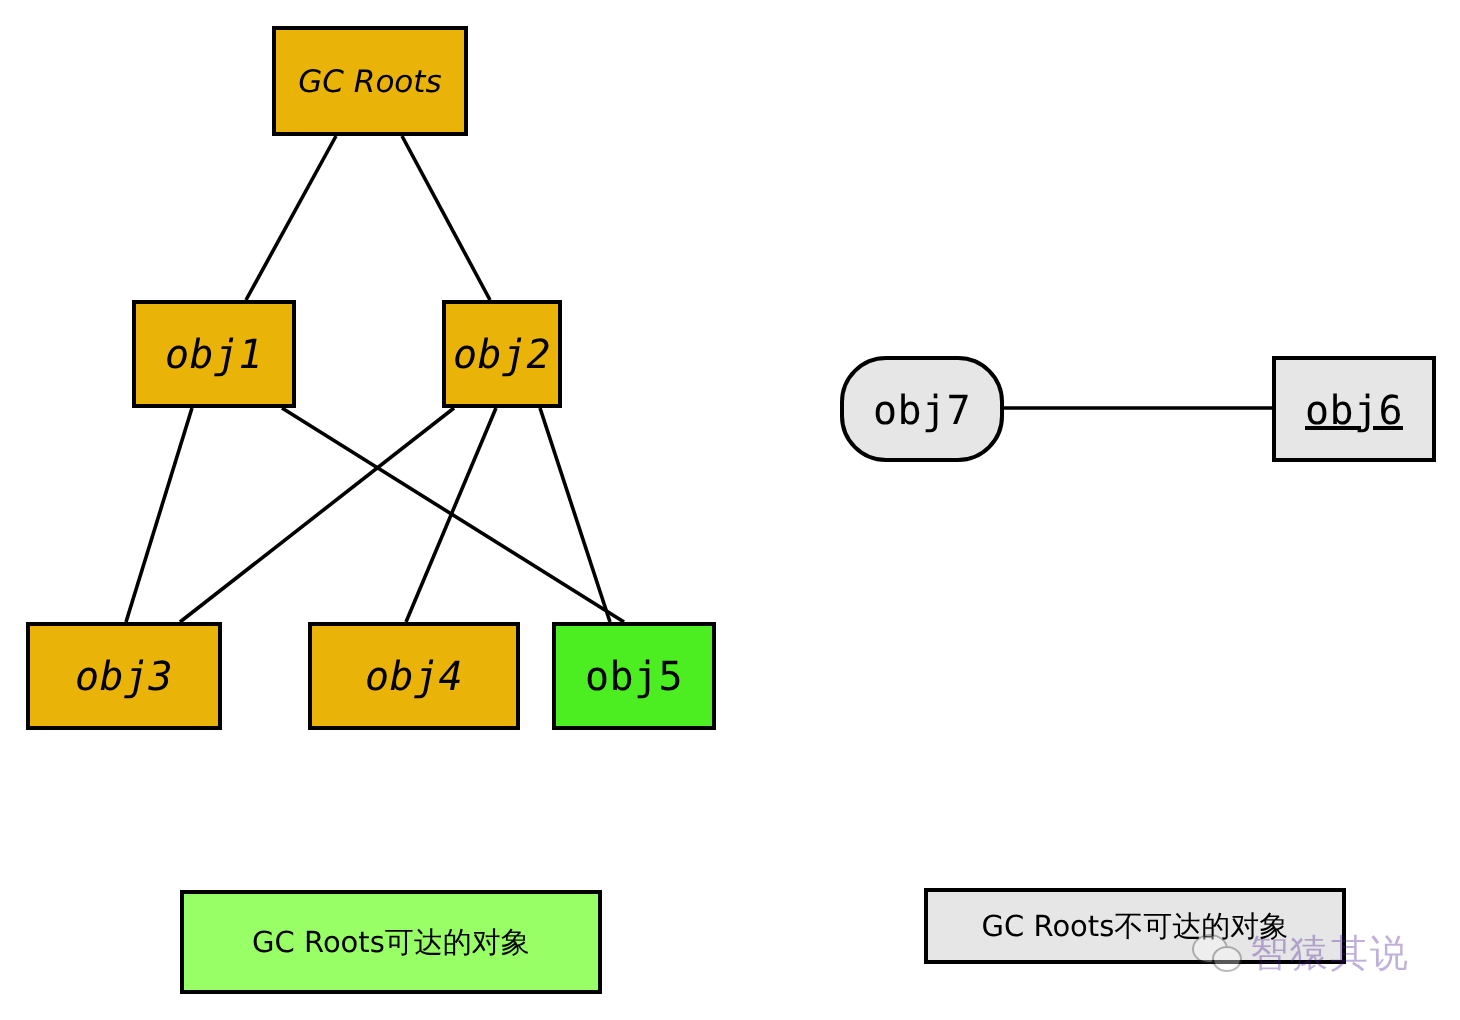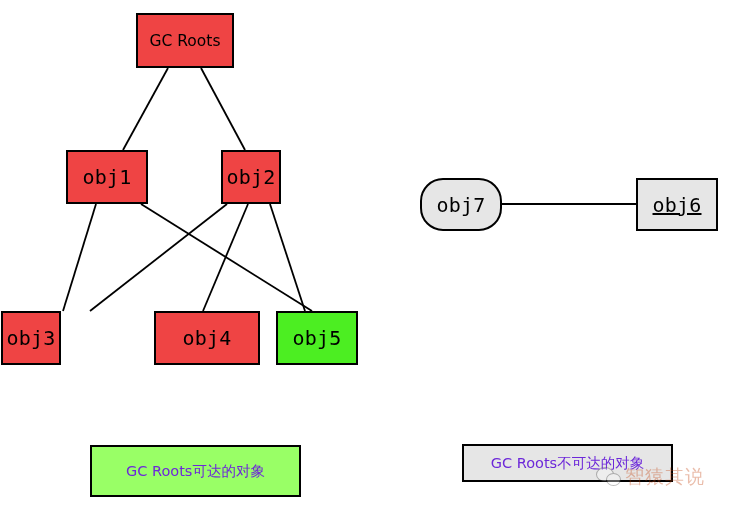--- a/index.html
+++ b/index.html
@@ -36,38 +36,39 @@
     font-size: 20px;
     color: #000000;
     letter-spacing: 0.2px;
   }
   .node.root {
     font-family: "DejaVu Sans", sans-serif;
     font-size: 15.5px;
     letter-spacing: 0;
   }
   .node.reachable {
-    background: #ef4444;
+    background: #eab308;
+    font-style: italic;
   }
   .node.reachable-strong {
     background: #4cee22;
   }
   .node.unreachable {
     background: #e6e6e6;
   }
   .legend {
     position: absolute;
     box-sizing: border-box;
     border: 2px solid #000000;
     display: flex;
     align-items: center;
     justify-content: center;
     font-family: "DejaVu Sans", sans-serif;
     font-size: 14.5px;
-    color: #6d28d9;
+    color: #000000;
   }
   .legend.reachable {
     background: #99ff66;
   }
   .legend.unreachable {
     background: #e6e6e6;
   }
   #watermark {
     position: absolute;
     left: 596px;
@@ -101,21 +102,21 @@
   }
   #watermark .wm-logo .b2 {
     left: 10px;
     top: 7px;
     width: 13px;
     height: 11px;
   }
   #watermark .wm-text {
     font-family: "DejaVu Sans", sans-serif;
     font-size: 19px;
-    color: #c2410c;
+    color: #4c1d95;
     white-space: nowrap;
     letter-spacing: 1px;
   }
 </style>
 </head>
 <body>
 
 <div id="canvas">
 
   <svg id="edge-layer" viewBox="0 0 730 510" width="730" height="510">
@@ -126,21 +127,21 @@
       <line x1="227" y1="204" x2="90" y2="311" stroke="#000000" stroke-width="1.8"></line>
       <line x1="248" y1="204" x2="203" y2="311" stroke="#000000" stroke-width="1.8"></line>
       <line x1="270" y1="204" x2="305" y2="311" stroke="#000000" stroke-width="1.8"></line>
       <line x1="502" y1="204" x2="636" y2="204" stroke="#000000" stroke-width="1.8"></line>
     </svg>
 
   <div id="node-layer">
       <div class="node reachable root" style="left: 136px; top: 13px; width: 98px; height: 55px;">GC Roots</div>
       <div class="node reachable" style="left: 66px; top: 150px; width: 82px; height: 54px;">obj1</div>
       <div class="node reachable" style="left: 221px; top: 150px; width: 60px; height: 54px;">obj2</div>
-      <div class="node reachable" style="left: 1px; top: 311px; width: 60px; height: 54px;">obj3</div>
+      <div class="node reachable" style="left: 13px; top: 311px; width: 98px; height: 54px;">obj3</div>
       <div class="node reachable" style="left: 154px; top: 311px; width: 106px; height: 54px;">obj4</div>
       <div class="node reachable-strong" style="left: 276px; top: 311px; width: 82px; height: 54px;">obj5</div>
       <div class="node unreachable" style="left: 420px; top: 178px; width: 82px; height: 53px; border-radius: 23px;">obj7</div>
       <div class="node unreachable" style="left: 636px; top: 178px; width: 82px; height: 53px; text-decoration: underline;">obj6</div>
     </div>
 
   <div id="legend-layer">
       <div class="legend reachable" style="left: 90px; top: 445px; width: 211px; height: 52px;">GC Roots可达的对象</div>
       <div class="legend unreachable" style="left: 462px; top: 444px; width: 211px; height: 38px;">GC Roots不可达的对象</div>
     </div>

